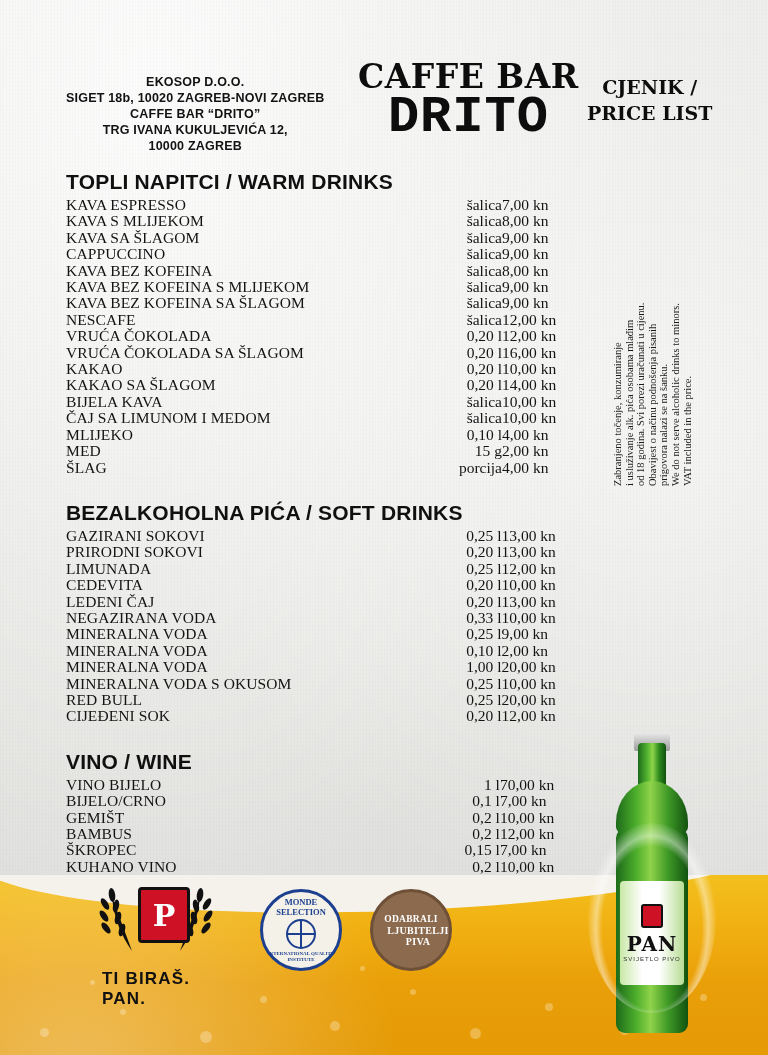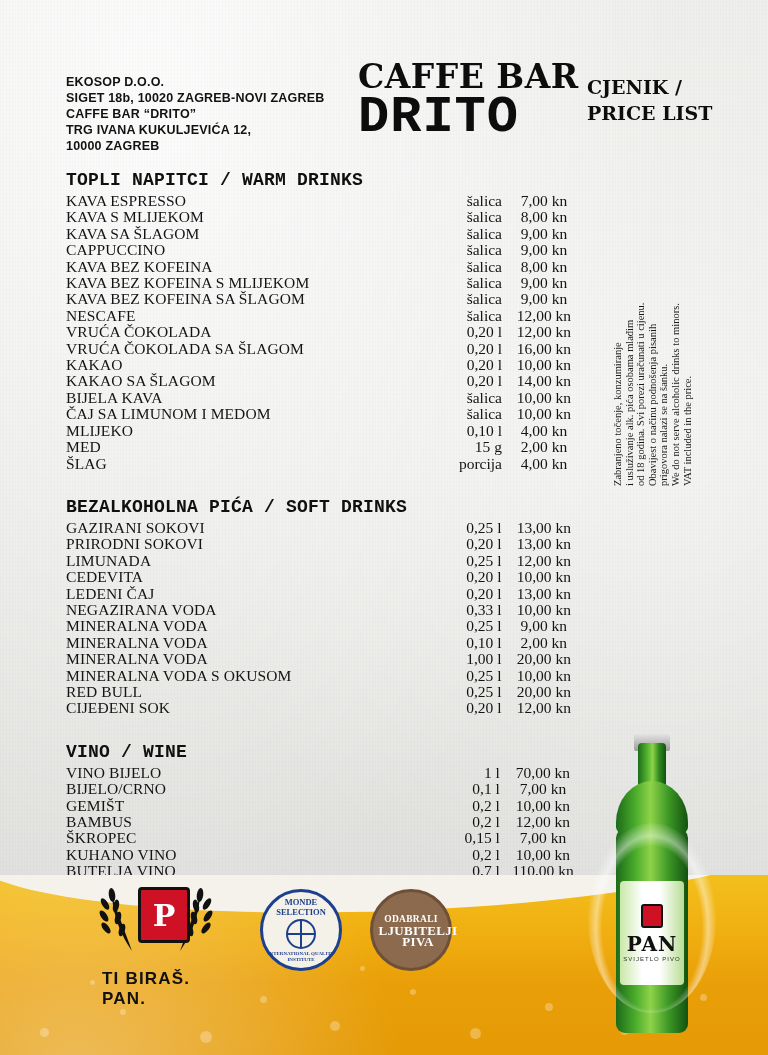--- a/index.html
+++ b/index.html
@@ -23,21 +23,21 @@
   #grain {
     position:absolute; inset:0;
     opacity:.35;
     background-image:
       repeating-linear-gradient(90deg, rgba(0,0,0,.035) 0 1px, rgba(0,0,0,0) 1px 3px),
       repeating-linear-gradient(0deg, rgba(0,0,0,.028) 0 1px, rgba(0,0,0,0) 1px 4px);
     pointer-events:none;
   }
 
   
-  .header { position:absolute; left:0; top:62px; width:768px; height:110px; }
+  .header { position:absolute; left:0; top:62px; width:768px; height:110px;text-align:center; }
   .company {
     position:absolute; left:66px; top:12px;
     font-family:"Liberation Sans", sans-serif;
     font-weight:bold; font-size:12.5px; line-height:16px;
     color:#121212; letter-spacing:.2px;
   }
   .company div { white-space:nowrap; }
 
   .brand {
     position:absolute; left:358px; top:0px;
@@ -52,41 +52,41 @@
   .pricelist {
     position:absolute; left:587px; top:12px;
     font-family:"DejaVu Serif", serif;
     font-weight:bold; font-size:19px; line-height:26px;
     color:#0d0d0d;
   }
 
   
   .menu { position:absolute; left:66px; top:170px; width:520px; }
   .section-title {
-    font-family:Liberation Mono, monospace;
+    font-family:Liberation Sans, sans-serif;
     font-weight:bold;
-    font-size:18px;
+    font-size:21px;
     letter-spacing:.2px;
     color:#101010;
     margin-bottom:3px;
   }
   .section + .section { margin-top:25px; }
 
   table.items { border-collapse:collapse; width:520px; }
   table.items td {
     font-family:"Liberation Serif", serif;
     font-size:15.5px;
     line-height:16.4px;
     color:#141414;
     padding:0;
     white-space:nowrap;
   }
   td.name   { width:390px; letter-spacing:.1px; }
   td.unit   { width:66px; text-align:right; padding-right:0px; }
-  td.price  { width:88px; text-align:center; }
+  td.price  { width:88px; text-align:left; }
 
   
   .legal {
     position:absolute;
     left:612px; top:196px;
     width:290px; height:20px;
     transform-origin: left top;
     transform: rotate(-90deg) translate(-100%, 0);
     font-family:"Liberation Serif", serif;
     font-size:10.5px;
@@ -501,21 +501,21 @@
         <div>
           <div class="t1">MONDE SELECTION</div>
           <div class="globe"></div>
           <div class="t1" style="font-size:5px;line-height:6px;">INTERNATIONAL QUALITY INSTITUTE</div>
         </div>
       </div>
 
       <div class="seal seal-odab">
         <div>
           <div class="t">ODABRALI</div>
-          <div class="t" style="font-size:13px;margin-left:14px;">LJUBITELJI PIVA</div>
+          <div class="t" style="font-size:10px;margin-left:14px;">LJUBITELJI PIVA</div>
         </div>
       </div>
     </div>
   </div>
 
   <div class="bottle">
     <div class="cap"></div>
     <div class="neck"></div>
     <div class="shoulder"></div>
     <div class="body"></div>

